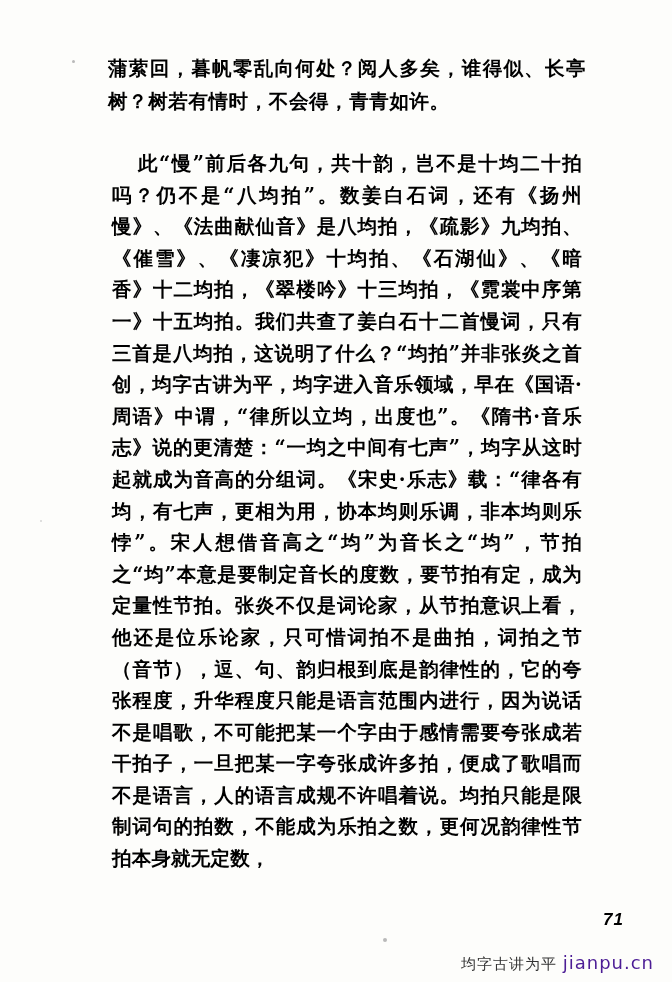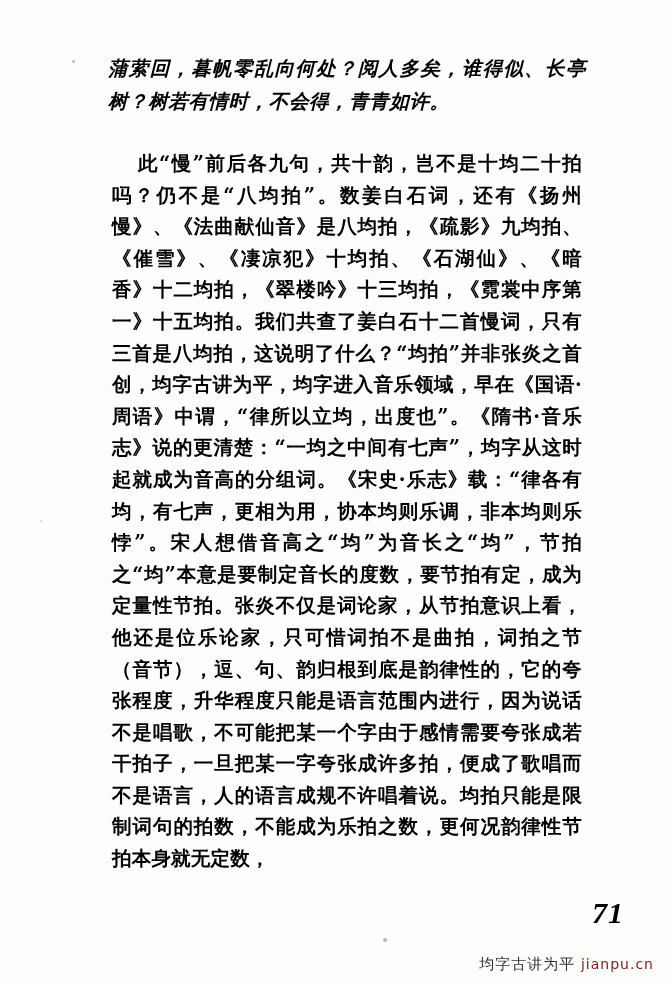--- a/index.html
+++ b/index.html
@@ -26,21 +26,20 @@
   .content {
     position: absolute;
     left: 108px;
     top: 52px;
     width: 478px;
   }
   .poem-block {
     font-family: "DejaVu Serif", "Liberation Serif", serif;
     font-size: 19.5px;
     line-height: 33px;
-    font-style: italic;
     font-weight: 600;
     letter-spacing: 0.6px;
     text-align: justify;
     text-justify: inter-character;
   }
   .poem-block p {
     margin: 0;
   }
   .poem-block .indent {
     text-indent: 28px;
@@ -63,39 +62,39 @@
     margin: 4px;
   }
   .body-block .first {
     text-indent: 26px;
     font-weight: 700;
   }
   .page-number {
     position: absolute;
     right: 48px;
     bottom: 52px;
-    font-family: Liberation Serif, serif;
-    font-size: 30px;
+    font-family: Liberation Sans, sans-serif;
+    font-size: 17px;
     font-weight: 800;
     font-style: italic;
     letter-spacing: 1px;
     margin-left: 8px;
   }
   .footer-mark {
     position: absolute;
     right: 18px;
     bottom: 8px;
     font-size: 15px;
     font-family: "DejaVu Sans", sans-serif;
     color: #333;
     letter-spacing: 1px;
   }
   .footer-mark .latin {
-    color: #7f1d1d;
-    font-size: 14px;
+    color: #4c1d95;
+    font-size: 18px;
   }
   .speck {
     position: absolute;
     width: 3px;
     height: 3px;
     background: #b9b9b9;
     border-radius: 50%;
   }
   .speck.s1 { left: 72px; top: 60px; }
   .speck.s2 { left: 383px; top: 938px; width: 4px; height: 4px; }

